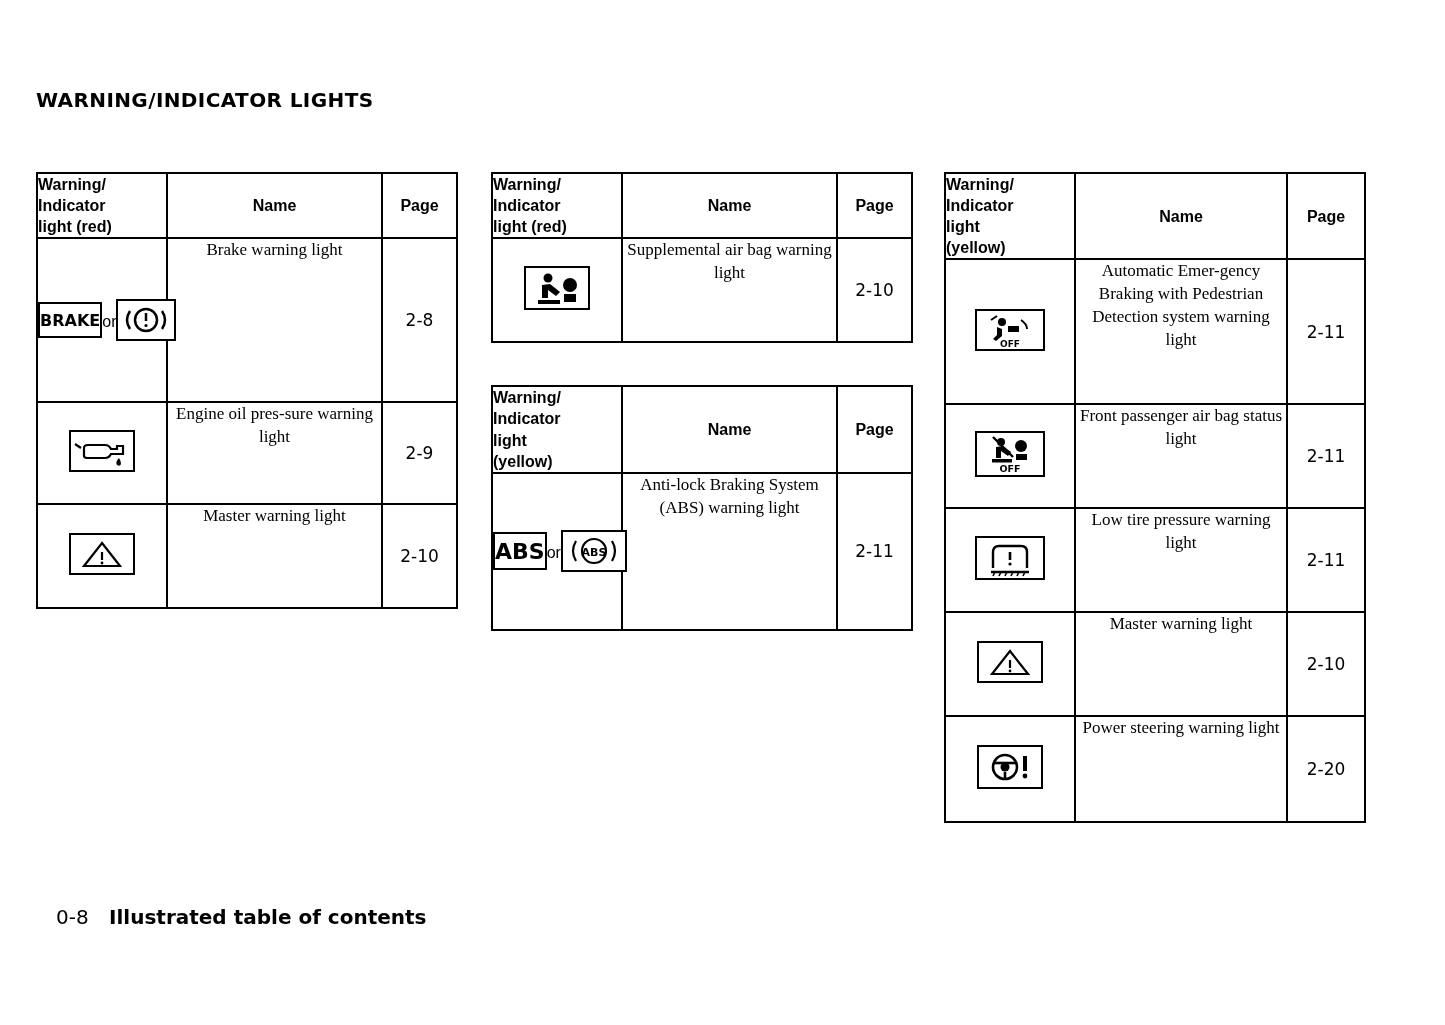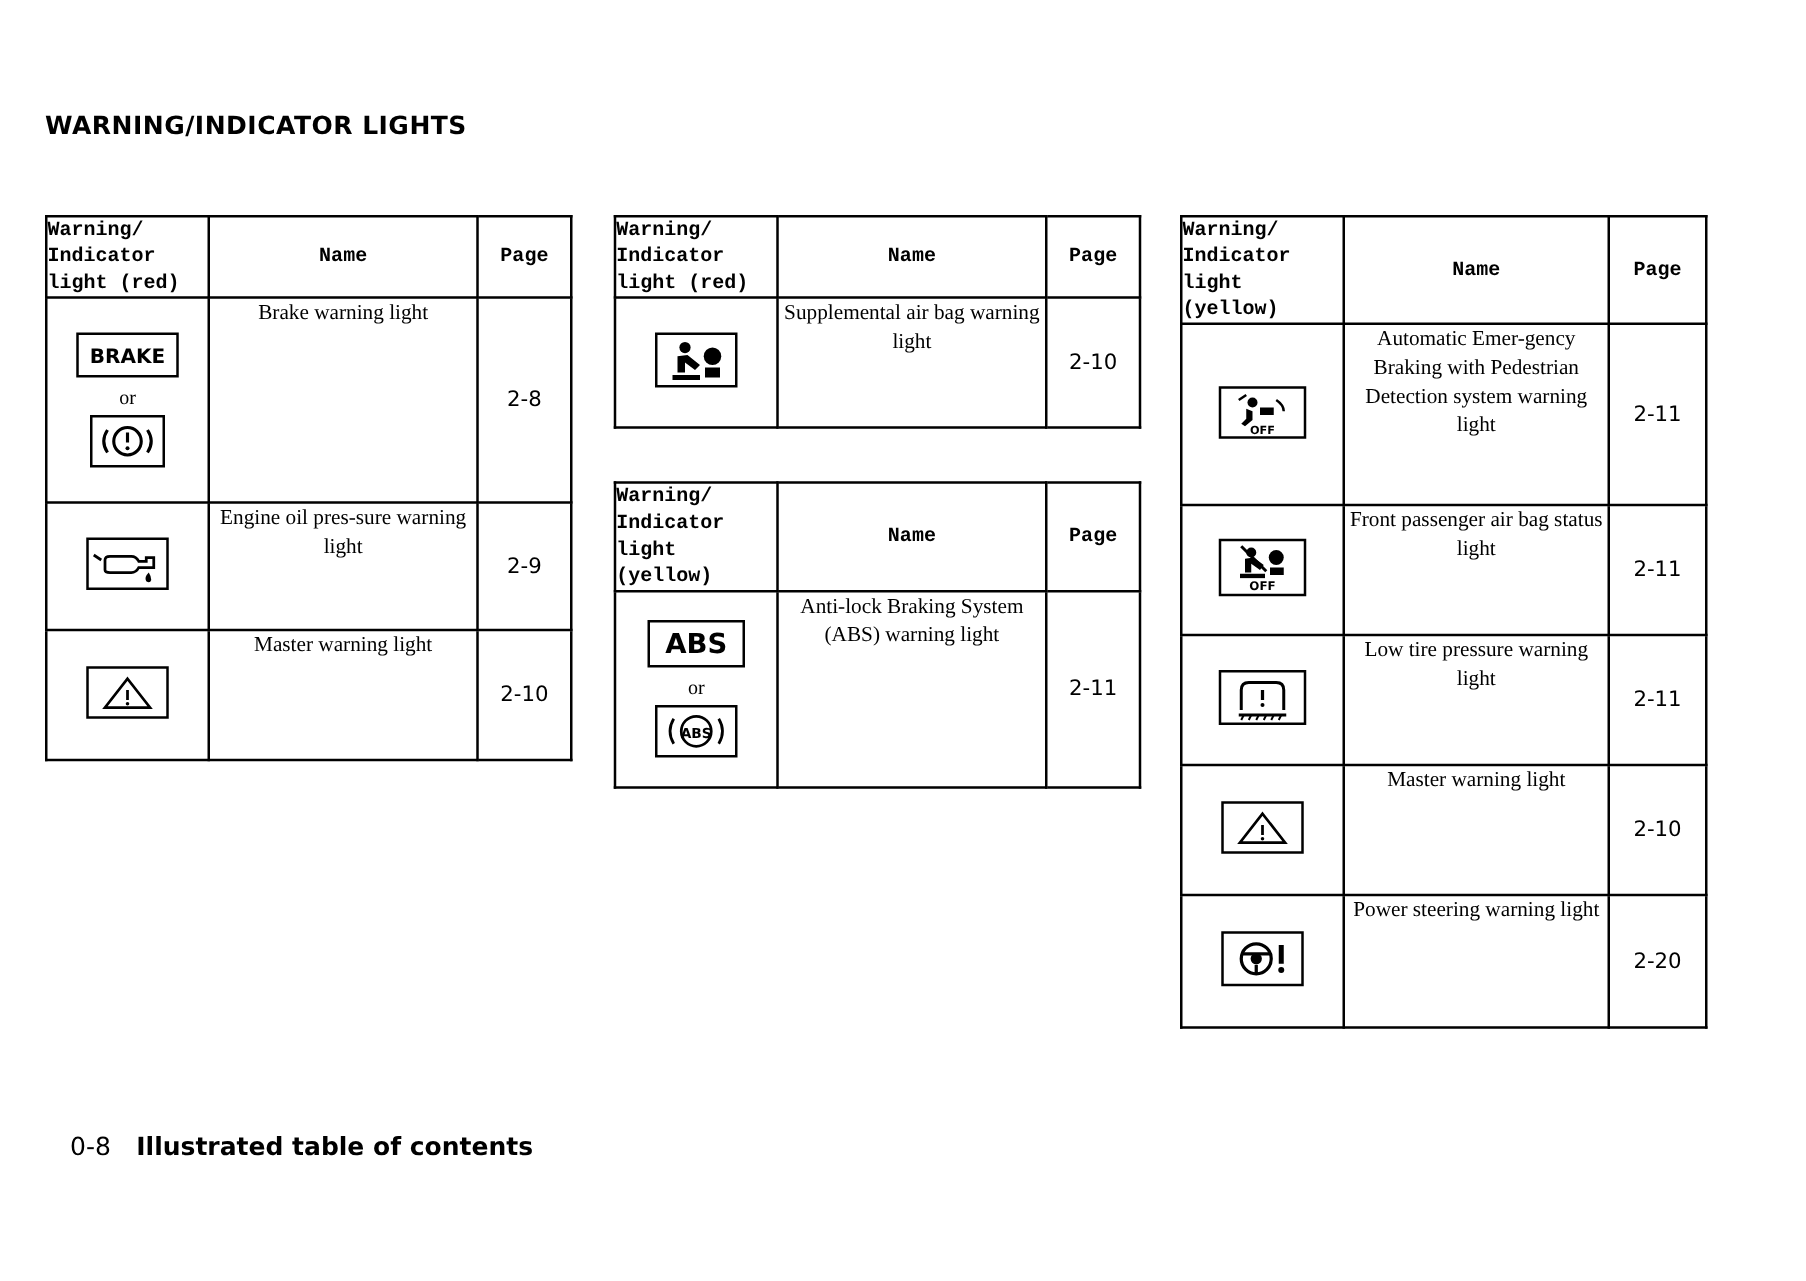--- a/index.html
+++ b/index.html
@@ -48,21 +48,21 @@
     border: 2px solid #000;
     vertical-align: middle;
     padding: 0;
   }
   .hdr-cell {
     font-weight: bold;
     font-size: 16px;
     text-align: center;
     line-height: 1.32;
     padding: 8px 4px;
-    font-family: Liberation Mono, monospace;
+    font-family: Liberation Sans, sans-serif;
   }
   .hdr-left {
     text-align: left;
     padding-left: 10px;
   }
   .icon-cell {
     text-align: center;
     padding: 10px 4px;
     height: 70px;
   }
@@ -93,40 +93,40 @@
   .ibox-text {
     font-weight: bold;
     font-family: "DejaVu Sans", sans-serif;
     display: flex;
     align-items: center;
     justify-content: center;
   }
   .or-text {
     font-size: 16px;
     margin: 8px 0 4px;
-    font-family: Liberation Serif, serif;
+    font-family: Liberation Sans, sans-serif;
   }
   svg { display: block; }
 
   .footer {
     position: absolute;
     left: 36px;
     top: 905px;
     font-size: 20px;
     font-family: "DejaVu Sans", sans-serif;
   }
   .footer .pg {
     font-weight: normal;
     margin-right: 14px;
     margin-left: 20px;
   }
   .footer .ttl {
     font-weight: bold;
   }
-  .stack { display: flex; flex-direction: column; align-items: center; }
+  .stack { display: flex; flex-direction: row; align-items: center; }
 </style>
 </head>
 <body>
 
 <div class="page-title">WARNING/INDICATOR LIGHTS</div>
 
 <div class="columns">
 
   <div class="col col-1">
     <table class="wtab">

